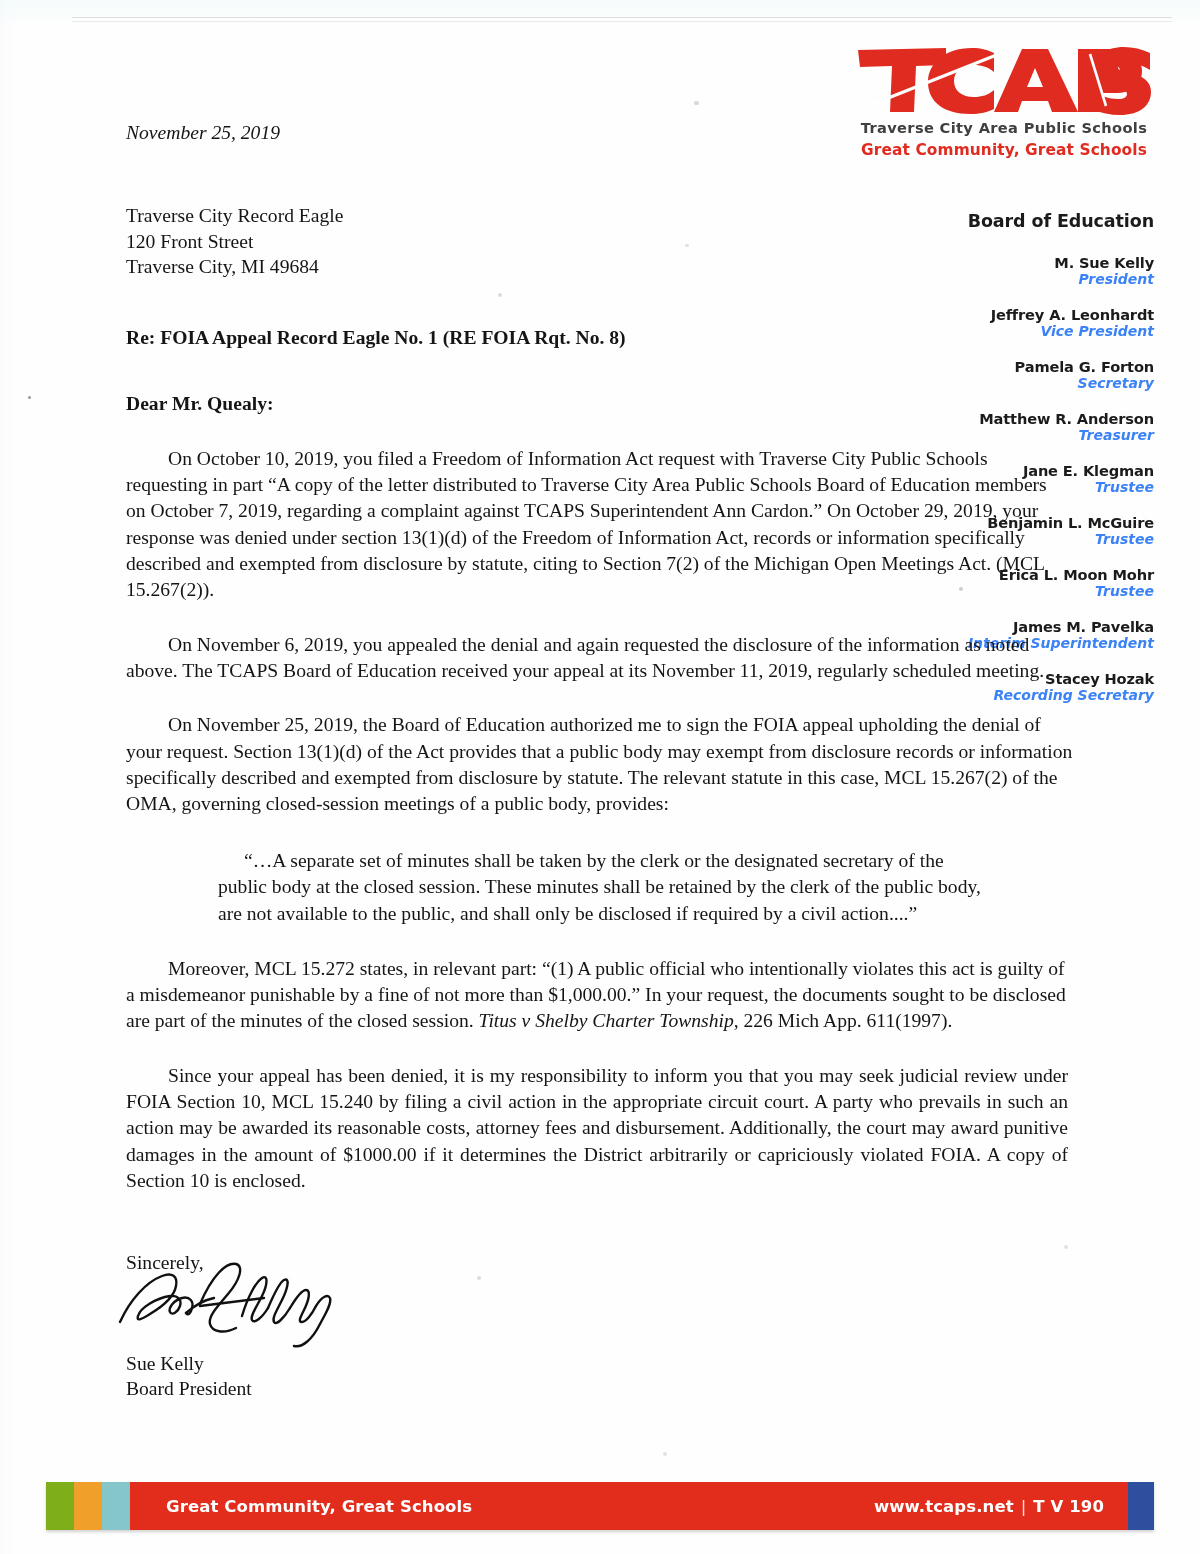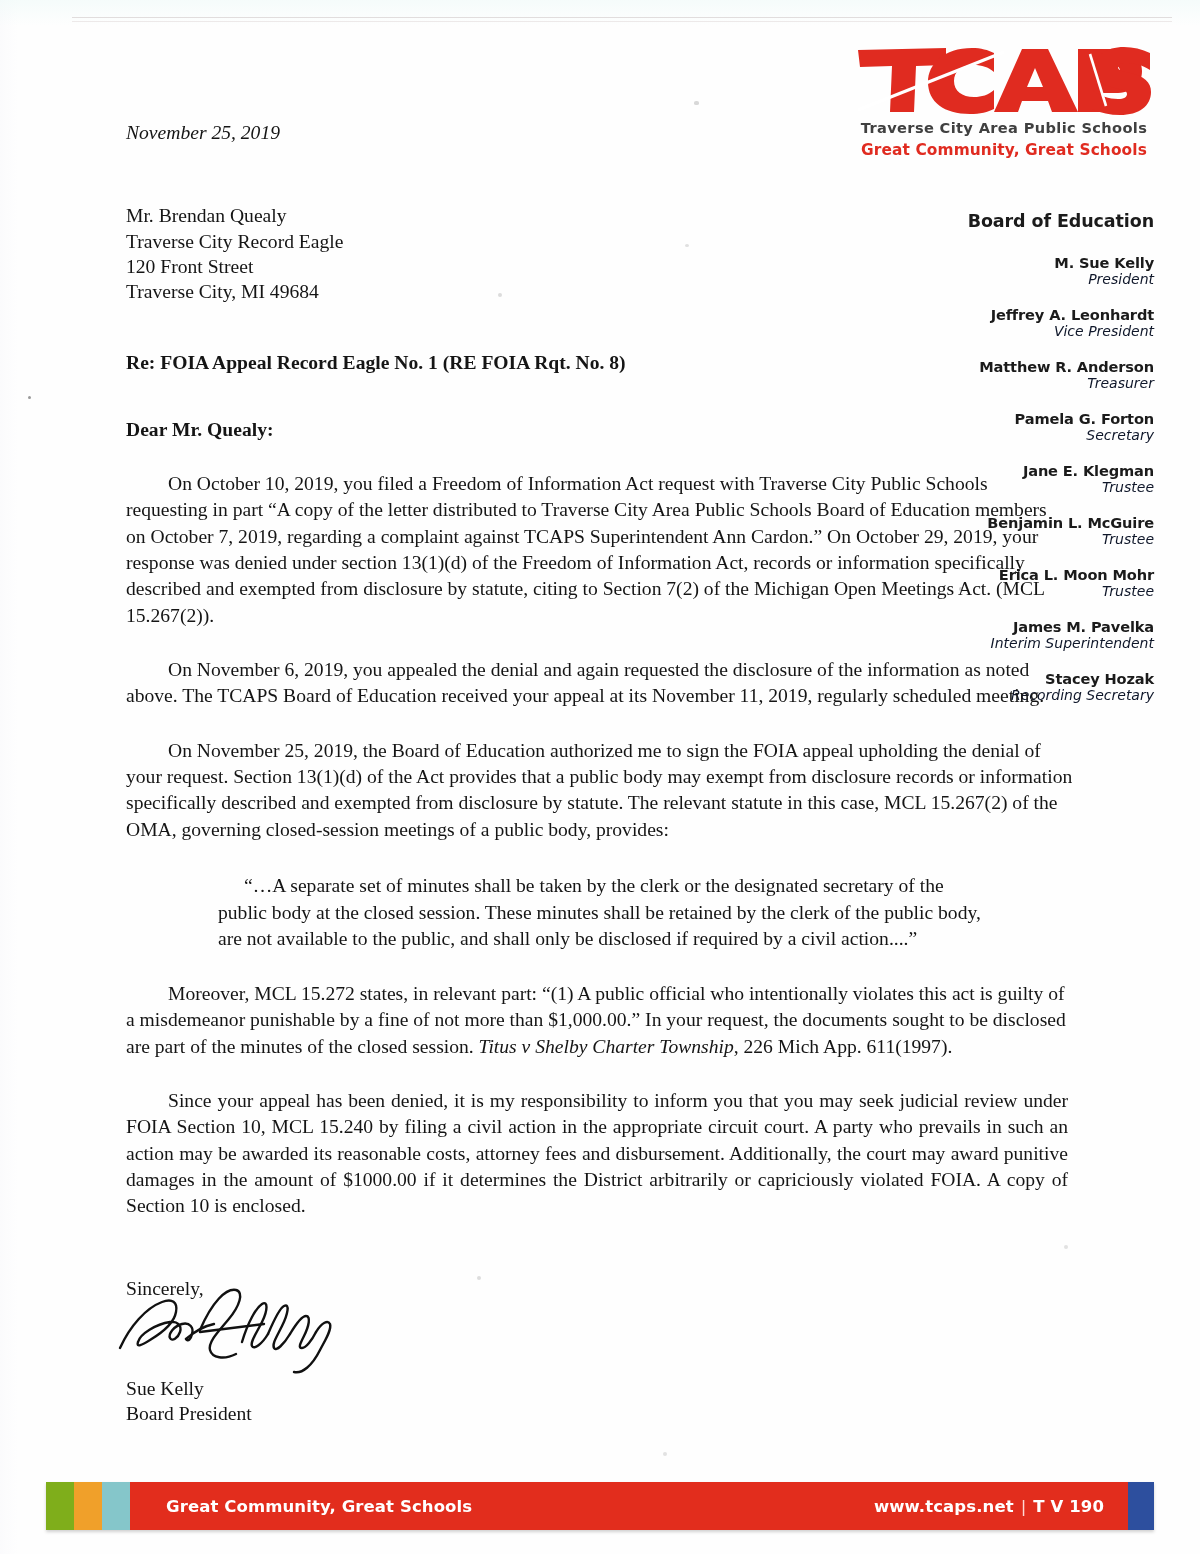--- a/index.html
+++ b/index.html
@@ -89,22 +89,22 @@
   }
   .board-name {
     font-size: 14.6px;
     font-weight: 700;
     letter-spacing: -0.15px;
     white-space: nowrap;
   }
   .board-role {
     font-size: 14px;
     font-style: italic;
-    font-weight: 400;
-    color: #0f172a;
+    font-weight: 700;
+    color: #3b82f6;
     margin-top: 1px;
     white-space: nowrap;
   }
   .speck-a {
     position: absolute;
     left: 28px; top: 396px;
     width: 3px; height: 3px;
     background: #9a9a9a;
     border-radius: 50%;
   }
@@ -260,28 +260,28 @@
 
     <div class="board-member">
       <div class="board-name">M. Sue Kelly</div>
       <div class="board-role">President</div>
     </div>
     <div class="board-member">
       <div class="board-name">Jeffrey A. Leonhardt</div>
       <div class="board-role">Vice President</div>
     </div>
     <div class="board-member">
+      <div class="board-name">Pamela G. Forton</div>
+      <div class="board-role">Secretary</div>
+    </div>
+    <div class="board-member">
       <div class="board-name">Matthew R. Anderson</div>
       <div class="board-role">Treasurer</div>
     </div>
     <div class="board-member">
-      <div class="board-name">Pamela G. Forton</div>
-      <div class="board-role">Secretary</div>
-    </div>
-    <div class="board-member">
       <div class="board-name">Jane E. Klegman</div>
       <div class="board-role">Trustee</div>
     </div>
     <div class="board-member">
       <div class="board-name">Benjamin L. McGuire</div>
       <div class="board-role">Trustee</div>
     </div>
     <div class="board-member">
       <div class="board-name">Erica L. Moon Mohr</div>
       <div class="board-role">Trustee</div>
@@ -294,21 +294,20 @@
       <div class="board-name">Stacey Hozak</div>
       <div class="board-role">Recording Secretary</div>
     </div>
   </div>
 
   <div class="letter">
 
     <div class="date-line">November 25, 2019</div>
 
     <div class="addr">
-      <div>Mr. Brendan Quealy</div>
       <div>Traverse City Record Eagle</div>
       <div>120 Front Street</div>
       <div>Traverse City, MI 49684</div>
     </div>
 
     <div class="re-line">
       <span>Re:</span>
       <span class="re-subject">FOIA Appeal Record Eagle No. 1 (RE FOIA Rqt. No. 8)</span>
     </div>
 

